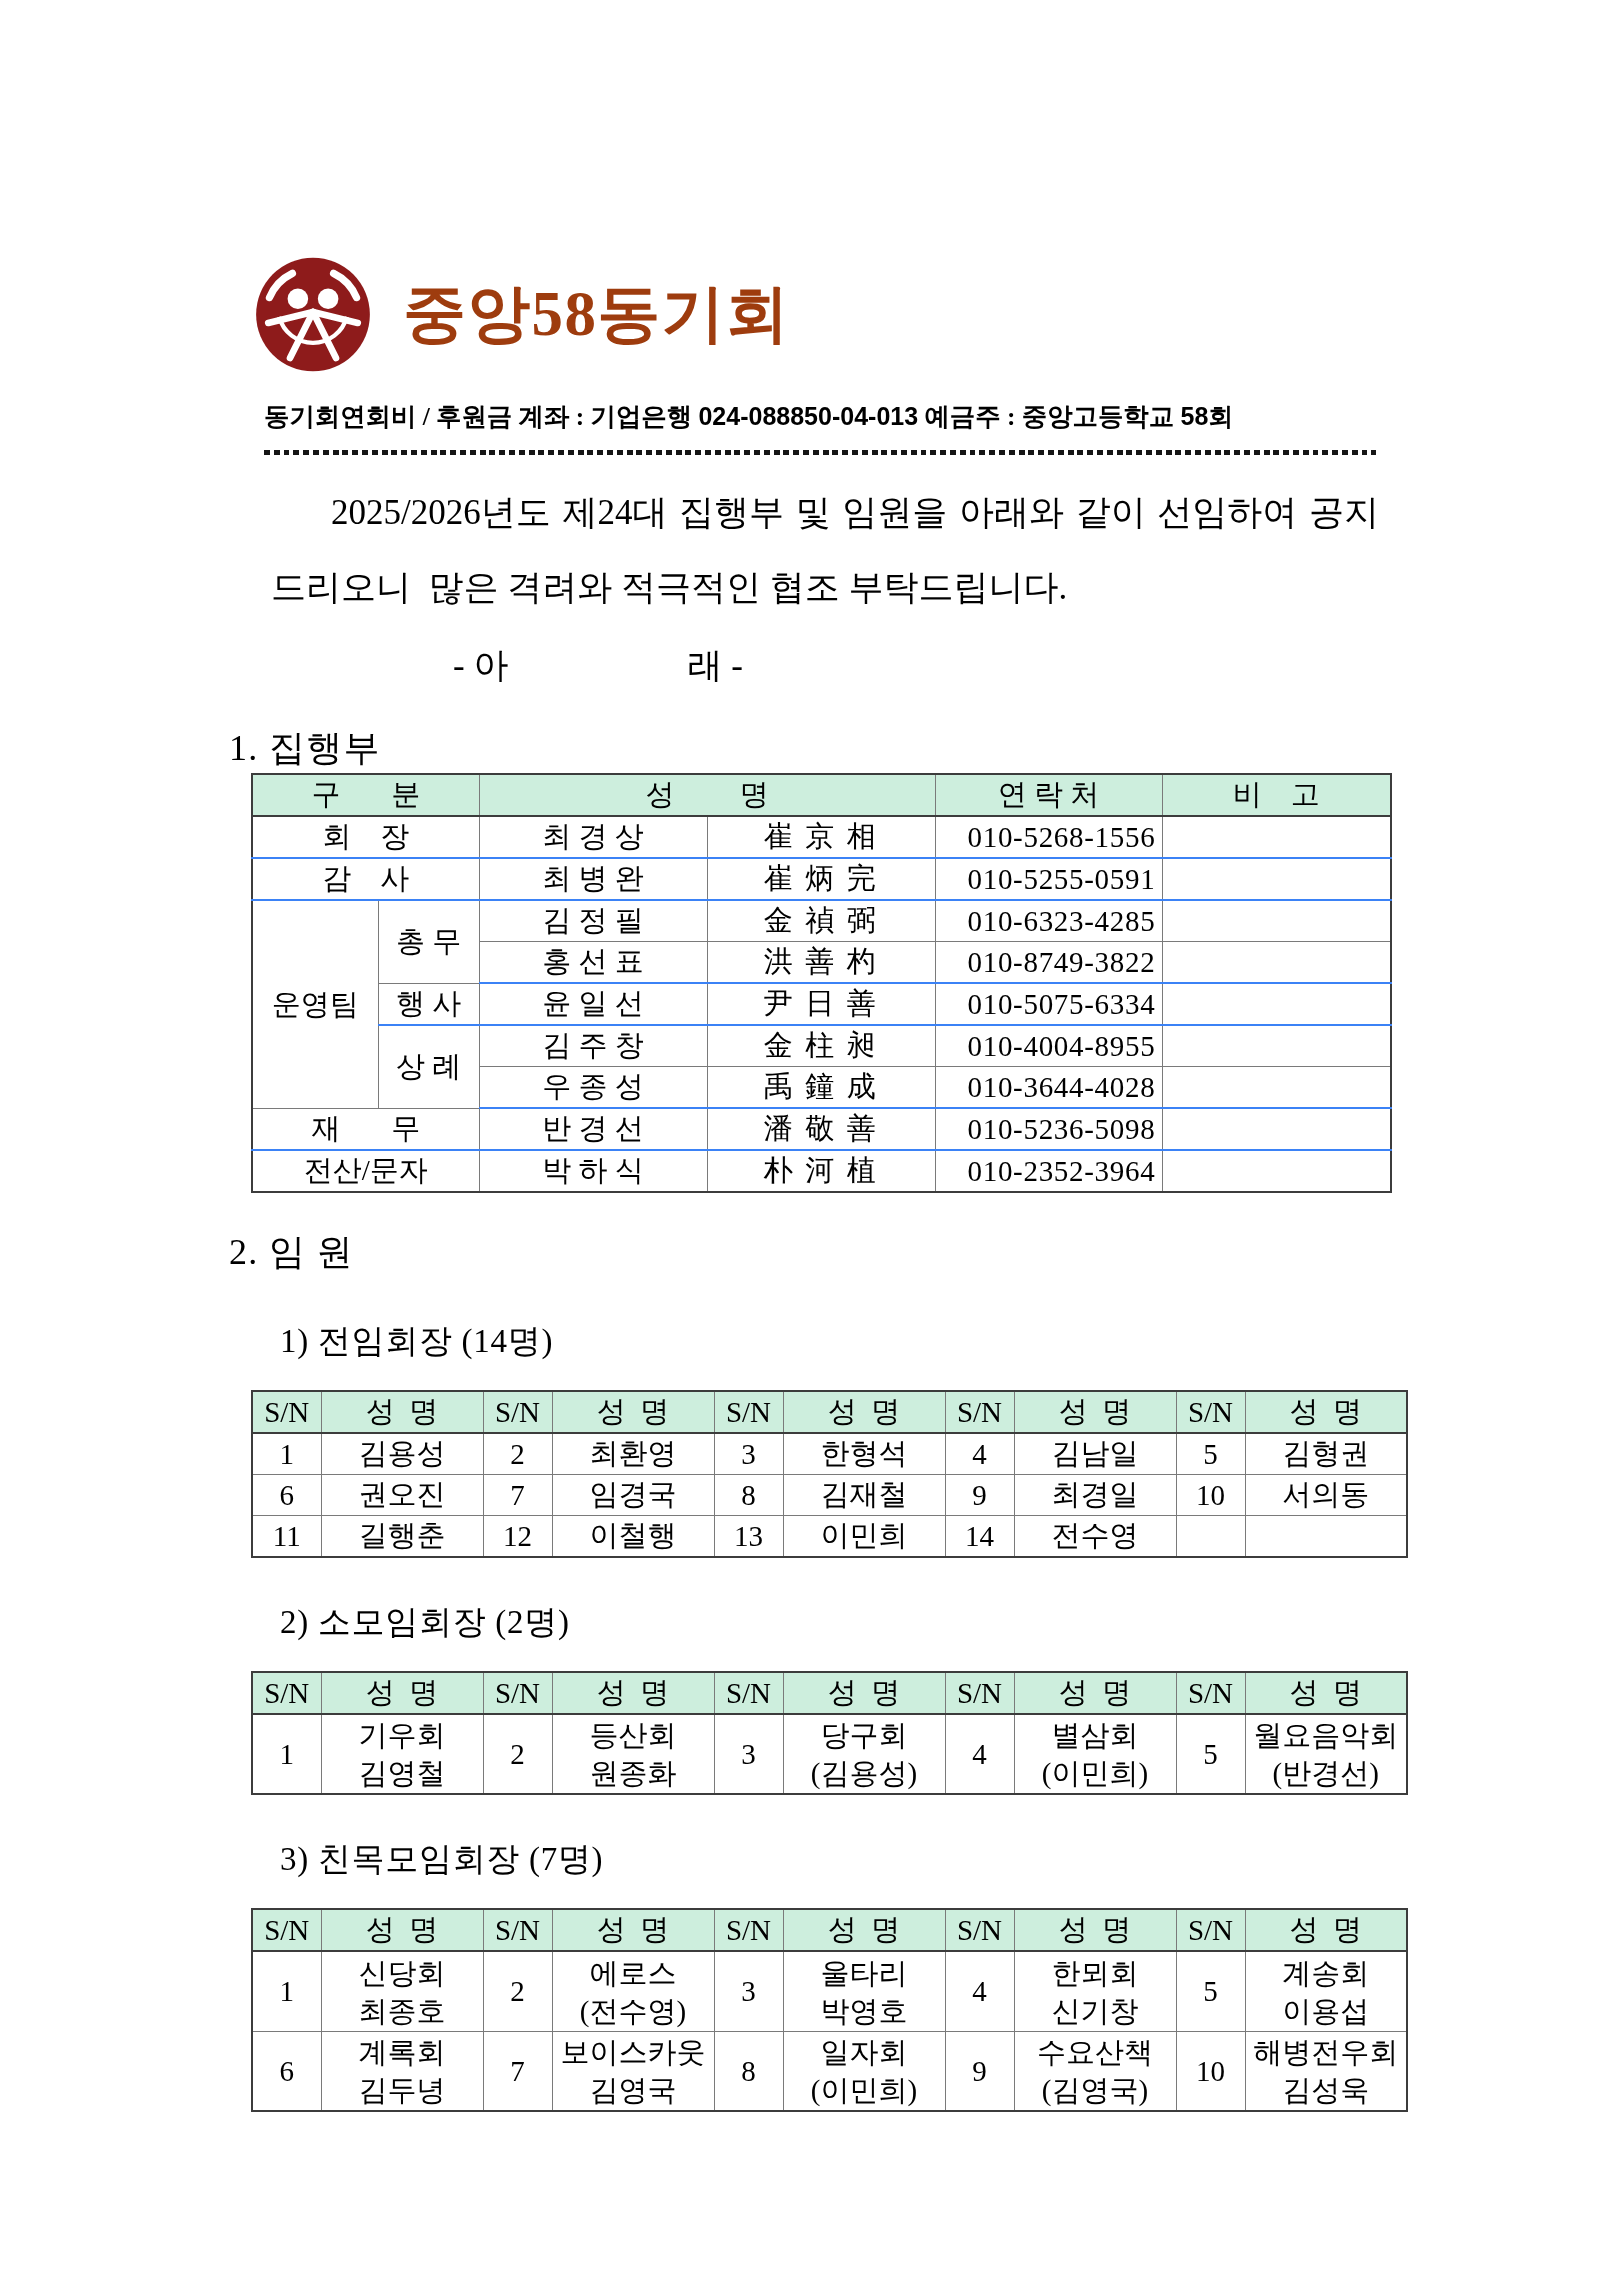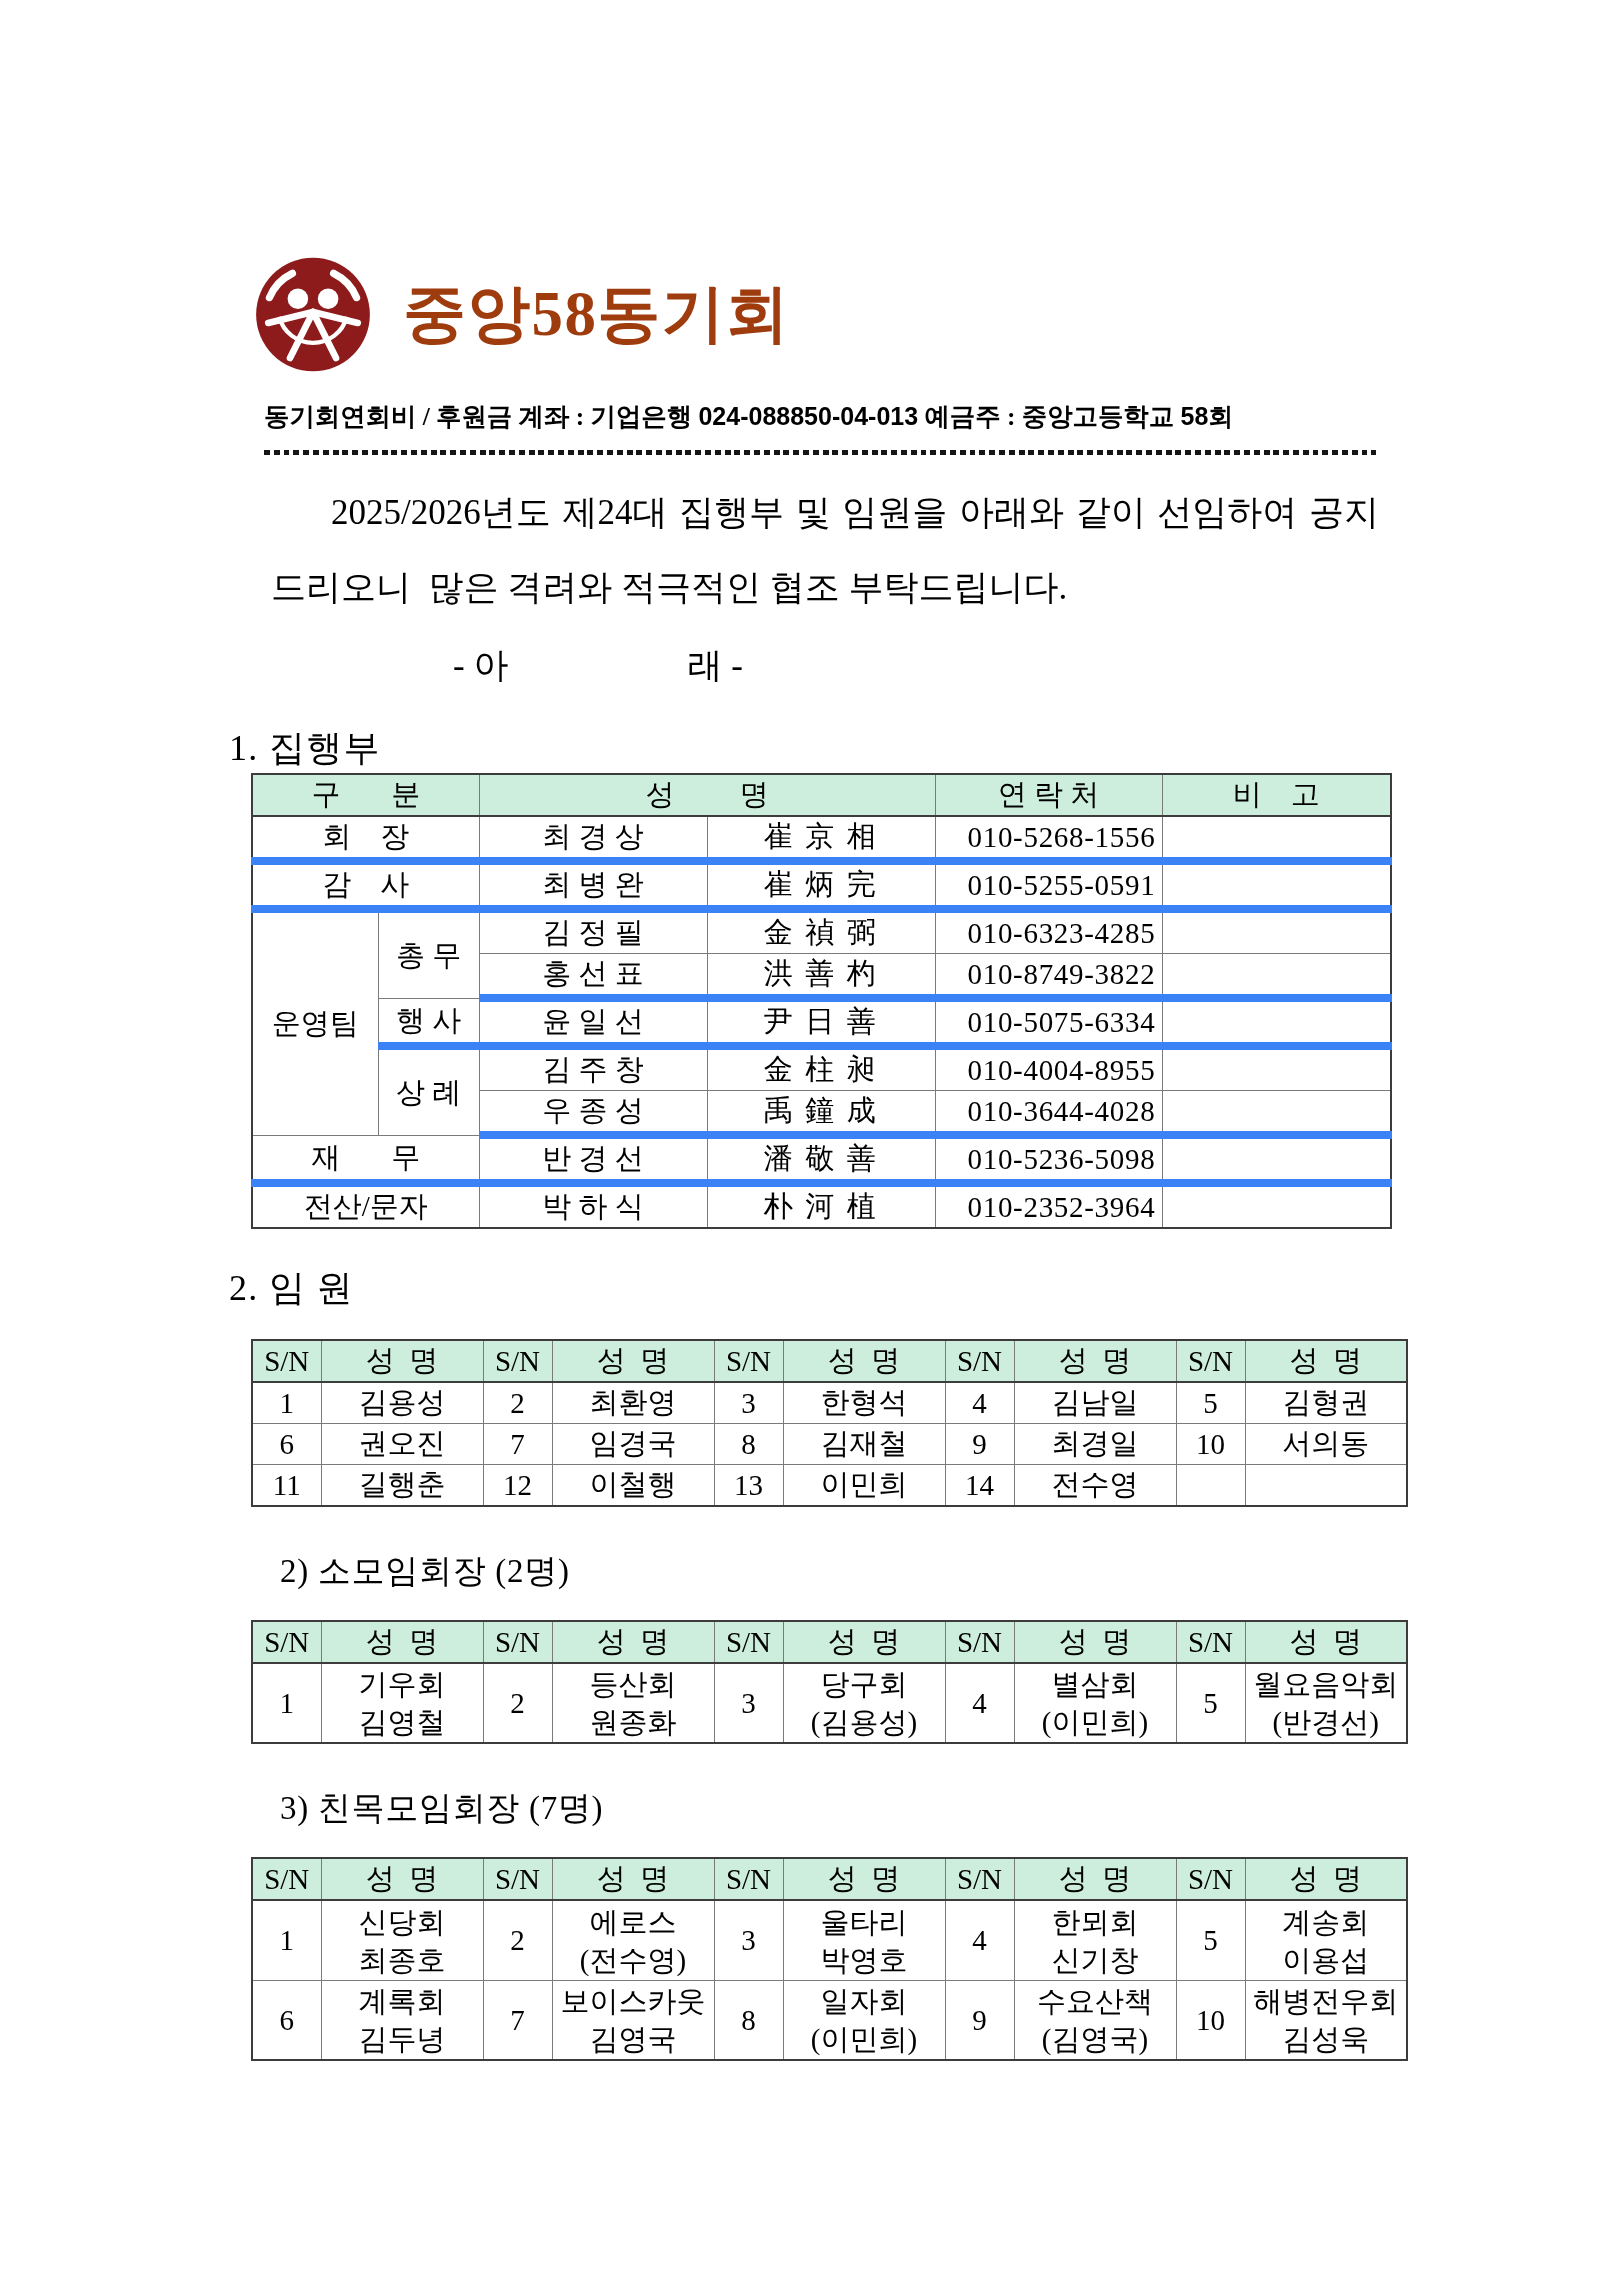--- a/index.html
+++ b/index.html
@@ -75,21 +75,21 @@
   .doc-table thead th{
     background:var(--table-header-green);
     font-weight:400;
     border-bottom:2px solid #3c3c3c;
     height:37px;
   }
   .exec{width:1139px;}
   .exec td{height:35px;}
   .exec td.phone{text-align:left;padding-left:32px;letter-spacing:0.7px;}
   .exec td.hanja{letter-spacing:2.6px;}
-  .exec tr.sep td{border-bottom:8px solid #3b82f6;}
+  .exec tr.sep td{border-bottom:2px solid #3b82f6;}
 
   .sn-table{width:1157px;margin-top:26px;font-size:28px;}
   .sn-table thead th{height:36px;text-align:center;}
   .sn-table td{height:36px;}
   .sn-table td.tall{height:80px;}
   .tall-cell div{line-height:38px;}
 
   .note-cell{background:#fff;}
 </style>
 </head>
@@ -220,20 +220,21 @@
         <td class="ws-pre">박 하 식</td>
         <td class="hanja ws-pre">朴 河 植</td>
         <td class="phone">010-2352-3964</td>
         <td class="note-cell"></td>
       </tr>
     </tbody>
   </table>
 
   <h2 class="sec-heading">2. 임 원</h2>
 
+  <h3 class="sub-heading">1) 전임회장 (14명)</h3>
   <table class="doc-table sn-table">
     <colgroup>
       <col style="width:69px">
         <col style="width:162px">
         <col style="width:69px">
         <col style="width:162px">
         <col style="width:69px">
       <col style="width:162px">
         <col style="width:69px">
         <col style="width:162px">

